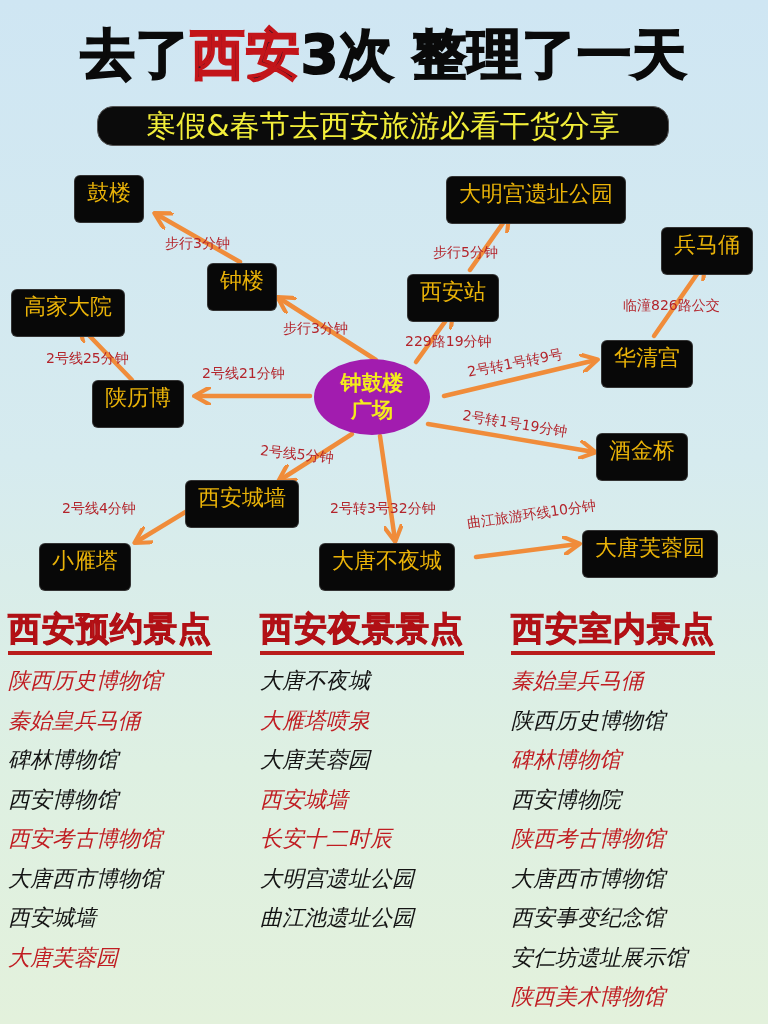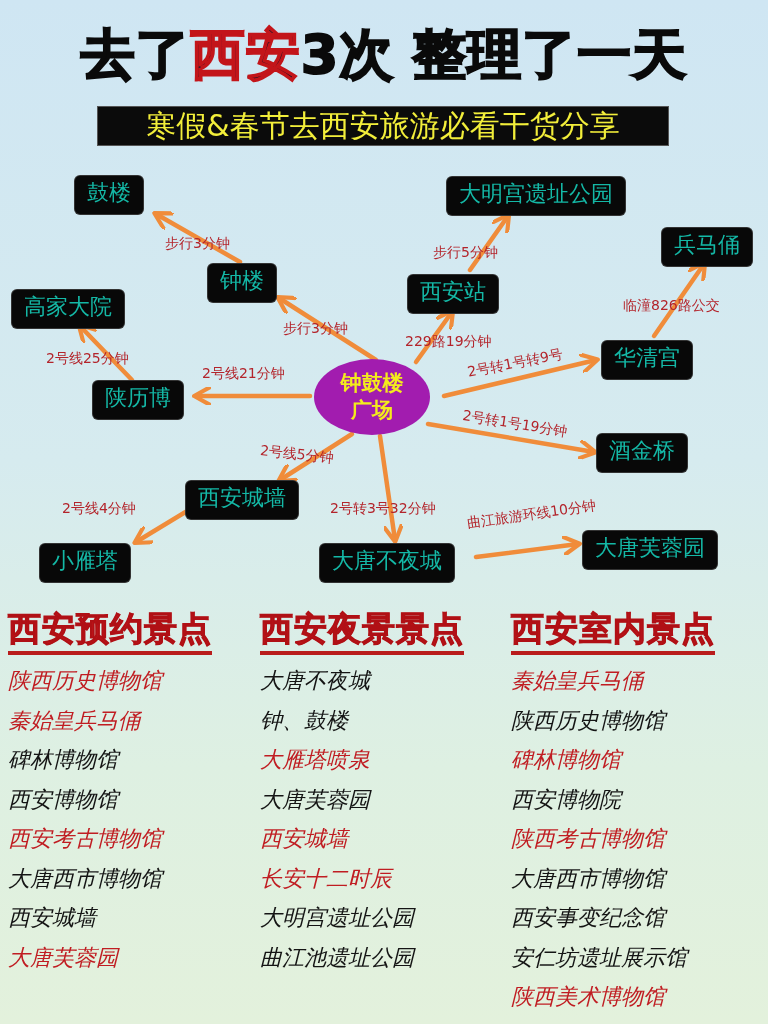--- a/index.html
+++ b/index.html
@@ -19,23 +19,23 @@
   .subtitle {
     position: absolute; left: 97px; top: 106px; width: 358px; height: 38px;
     background: #0b0b0b; color: #f2ee3a; font-size: 30px; line-height: 38px;
     text-align: center; white-space: nowrap; width: 356px;
     border: 1px solid #555;
   }
   .subtitle { width: 356px; }
   .subtitle span { display:inline-block; padding: 0 6px; }
   #arrows { position: absolute; left: 0; top: 0; }
   .node {
-    position: absolute; background: #080808; color: #14b8a6;
+    position: absolute; background: #080808; color: #eab308;
     border-radius: 5px; text-align: right; white-space: nowrap;
-    font-size: 22px; line-height: 34px; height: 38px; padding: 0 12px;
+    font-size: 22px; line-height: 34px; height: 46px; padding: 0 12px;
     box-shadow: 0 0 0 1px #333;
   }
   .hub {
     position: absolute; left: 314px; top: 359px; width: 116px; height: 76px;
     background: #a21caf; border-radius: 50%; color: #f3ec1c;
     font-weight: 700; font-size: 21px; line-height: 27px; text-align: center;
     display: flex; flex-direction: column; justify-content: center;
   }
   .lbl {
     position: absolute; color: #b3242b; font-size: 14px; white-space: nowrap;
@@ -50,21 +50,21 @@
   .col ul { list-style: none; margin: 6px 0 0 0; padding: 0; }
   .col li { font-size: 22px; line-height: 39.5px; color: #141414; white-space: nowrap; font-style: italic; }
   .col li.red { color: #c01d22; }
 </style>
 </head>
 <body>
 
 <div class="title">
   <span>去了</span><span class="red">西安</span><span>3次</span><span class="gap"></span><span>整理了一天</span>
 </div>
-<div class="subtitle" style="left:97px;width:570px;">
+<div class="subtitle" style="left:97px;width:570px;border-radius:16px;">
   <span>寒假&amp;春节去西安旅游必看干货分享</span>
 </div>
 
 <svg id="arrows" width="768" height="600" viewBox="0 0 768 600">
   <defs>
     <marker id="ah" viewBox="0 0 10 10" refX="8" refY="5" markerWidth="4.2" markerHeight="4.2" orient="auto-start-reverse">
       <path d="M0,0 L9,5 L0,10" fill="none" stroke="#f08c3a" stroke-width="2.2" stroke-linecap="round" stroke-linejoin="round"></path>
     </marker>
   </defs>
   <g stroke="#f08c3a" stroke-width="4.5" fill="none" stroke-linecap="round" marker-end="url(#ah)">
@@ -127,21 +127,20 @@
       <li class="red">西安考古博物馆</li>
       <li>大唐西市博物馆</li>
       <li>西安城墙</li>
       <li class="red">大唐芙蓉园</li>
     </ul>
 </div>
 <div class="col" style="left:260px;">
   <div class="col-title">西安夜景景点</div>
   <ul>
       <li>大唐不夜城</li>
-      <li>钟、鼓楼</li>
       <li class="red">大雁塔喷泉</li>
       <li>大唐芙蓉园</li>
       <li class="red">西安城墙</li>
       <li class="red">长安十二时辰</li>
       <li>大明宫遗址公园</li>
       <li>曲江池遗址公园</li>
     </ul>
 </div>
 <div class="col" style="left:511px;">
   <div class="col-title">西安室内景点</div>

